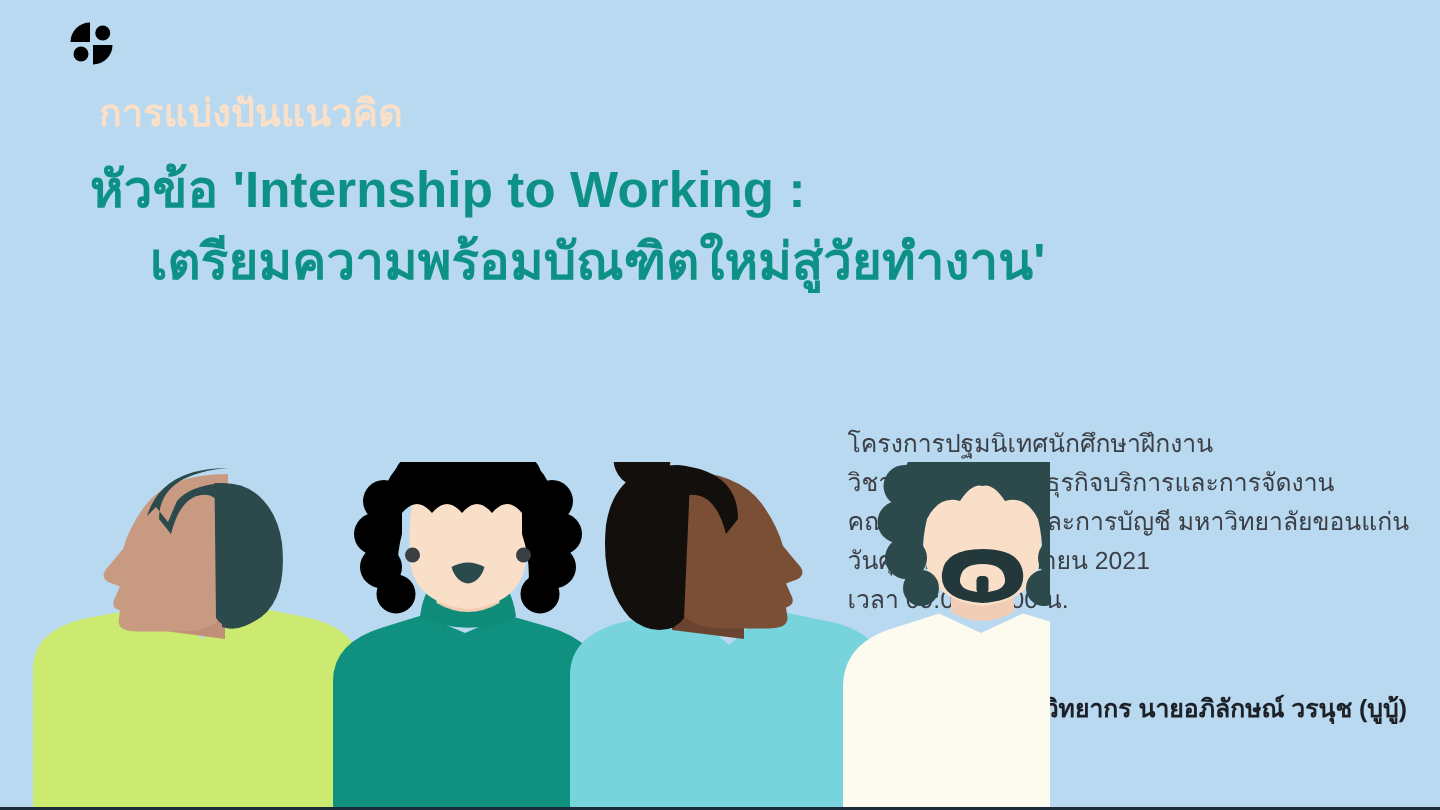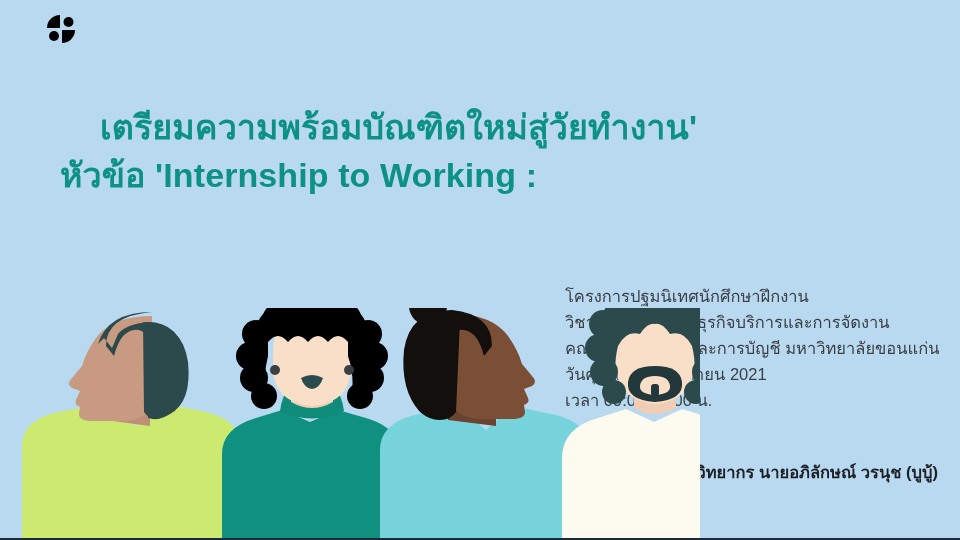--- a/index.html
+++ b/index.html
@@ -76,24 +76,25 @@
 
   <div id="logo">
     <svg viewBox="0 0 30 30" width="30" height="30">
       <path d="M14 14 L14 1 A13 13 0 0 0 1 14 Z" fill="#000"></path>
       <path d="M16 16 L16 29 A13 13 0 0 0 29 16 Z" fill="#000"></path>
       <circle cx="22.5" cy="8" r="5" fill="#000"></circle>
       <circle cx="8" cy="22" r="5" fill="#000"></circle>
     </svg>
   </div>
 
+  <div id="eyebrow">การแบ่งปันแนวคิด</div>
 
   <div id="title-block">
+    <div id="title-line-1">หัวข้อ 'Internship to Working :</div>
     <div id="title-line-2">เตรียมความพร้อมบัณฑิตใหม่สู่วัยทำงาน'</div>
-    <div id="title-line-1">หัวข้อ 'Internship to Working :</div>
   </div>
 
   <div id="info">
     <div>โครงการปฐมนิเทศนักศึกษาฝึกงาน</div>
     <div>วิชาเอกการจัดการธุรกิจบริการและการจัดงาน</div>
     <div>คณะบริหารธุรกิจและการบัญชี มหาวิทยาลัยขอนแก่น</div>
     <div>วันศุกร์ที่ 5 พฤศจิกายน 2021</div>
     <div>เวลา 09:00-12:00 น.</div>
   </div>
 

